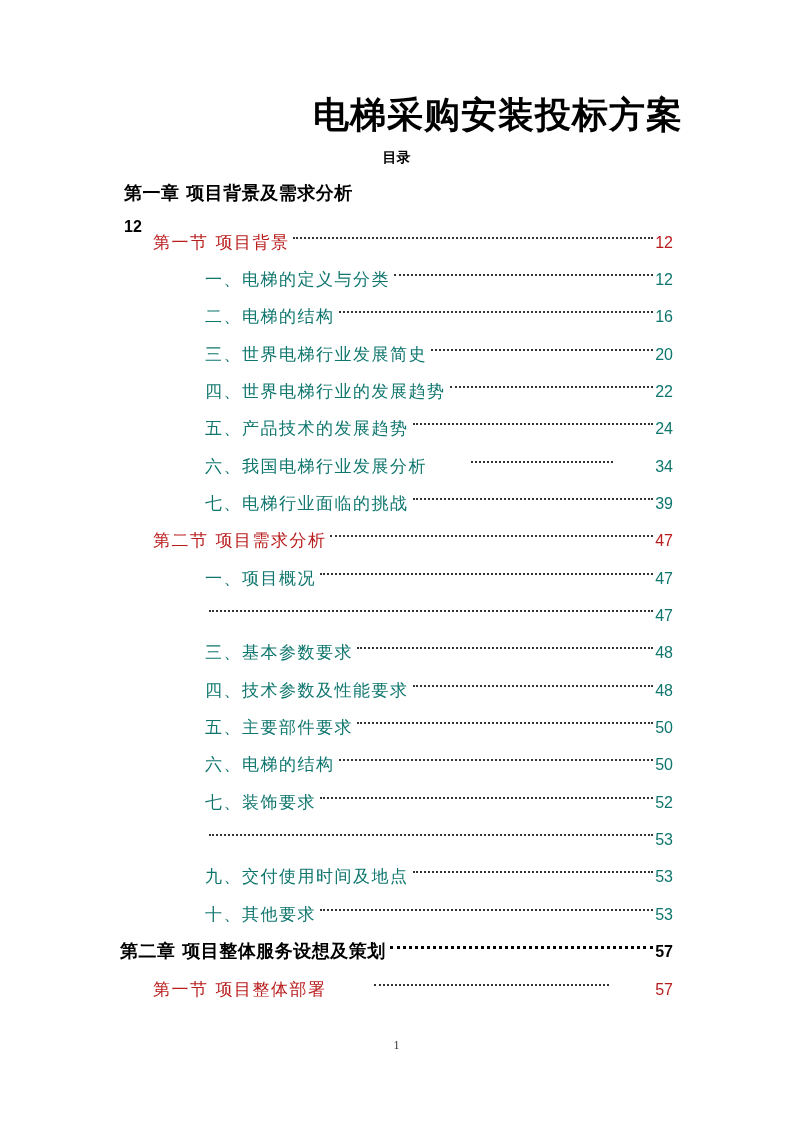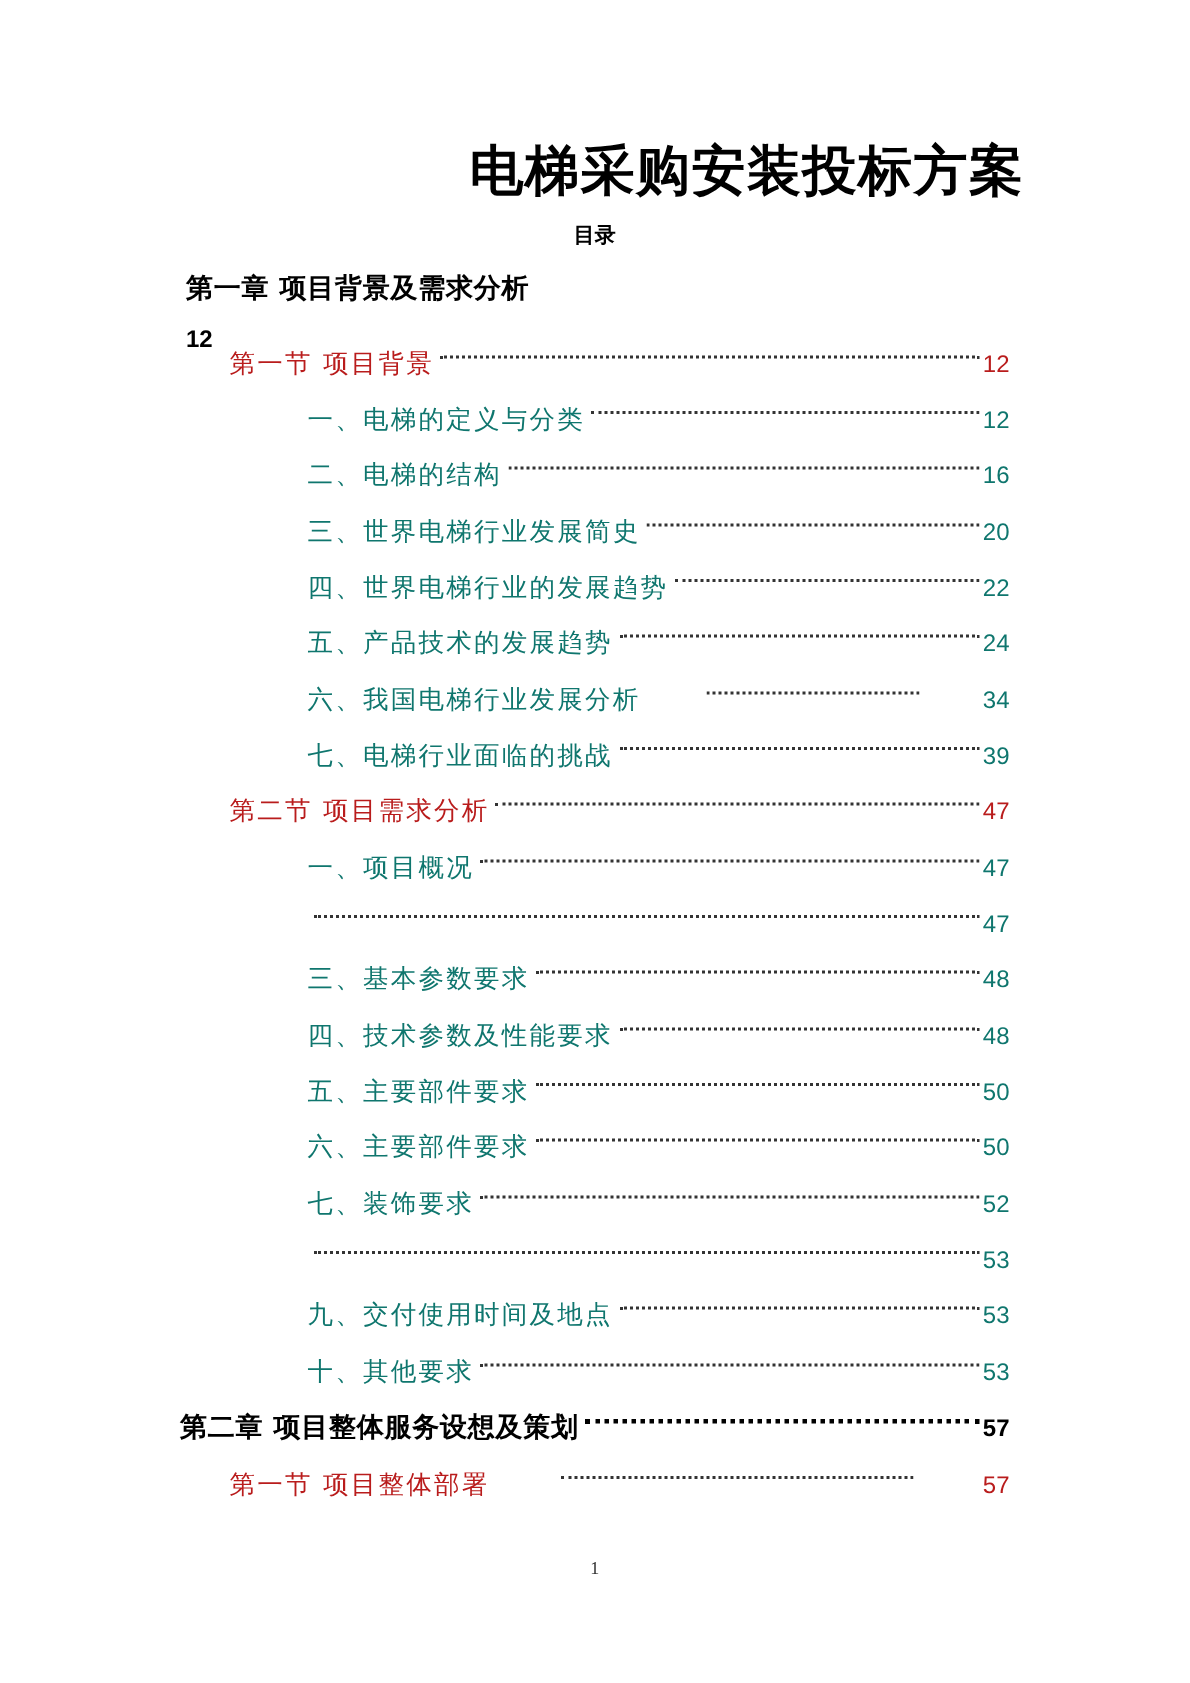--- a/index.html
+++ b/index.html
@@ -171,21 +171,21 @@
         <span class="lbl">四、技术参数及性能要求</span>
         <span class="leader"></span>
         <span class="pg">48</span>
       </div>
       <div class="toc-row l3" style="top: 523px;">
         <span class="lbl">五、主要部件要求</span>
         <span class="leader"></span>
         <span class="pg">50</span>
       </div>
       <div class="toc-row l3" style="top: 560px;">
-        <span class="lbl">六、主要部件要求</span>
+        <span class="lbl">六、电梯的结构</span>
         <span class="leader"></span>
         <span class="pg">50</span>
       </div>
       <div class="toc-row l3" style="top: 598px;">
         <span class="lbl">七、装饰要求</span>
         <span class="leader"></span>
         <span class="pg">52</span>
       </div>
       <div class="toc-row l3" style="top: 635px;">
         <span class="leader"></span>

